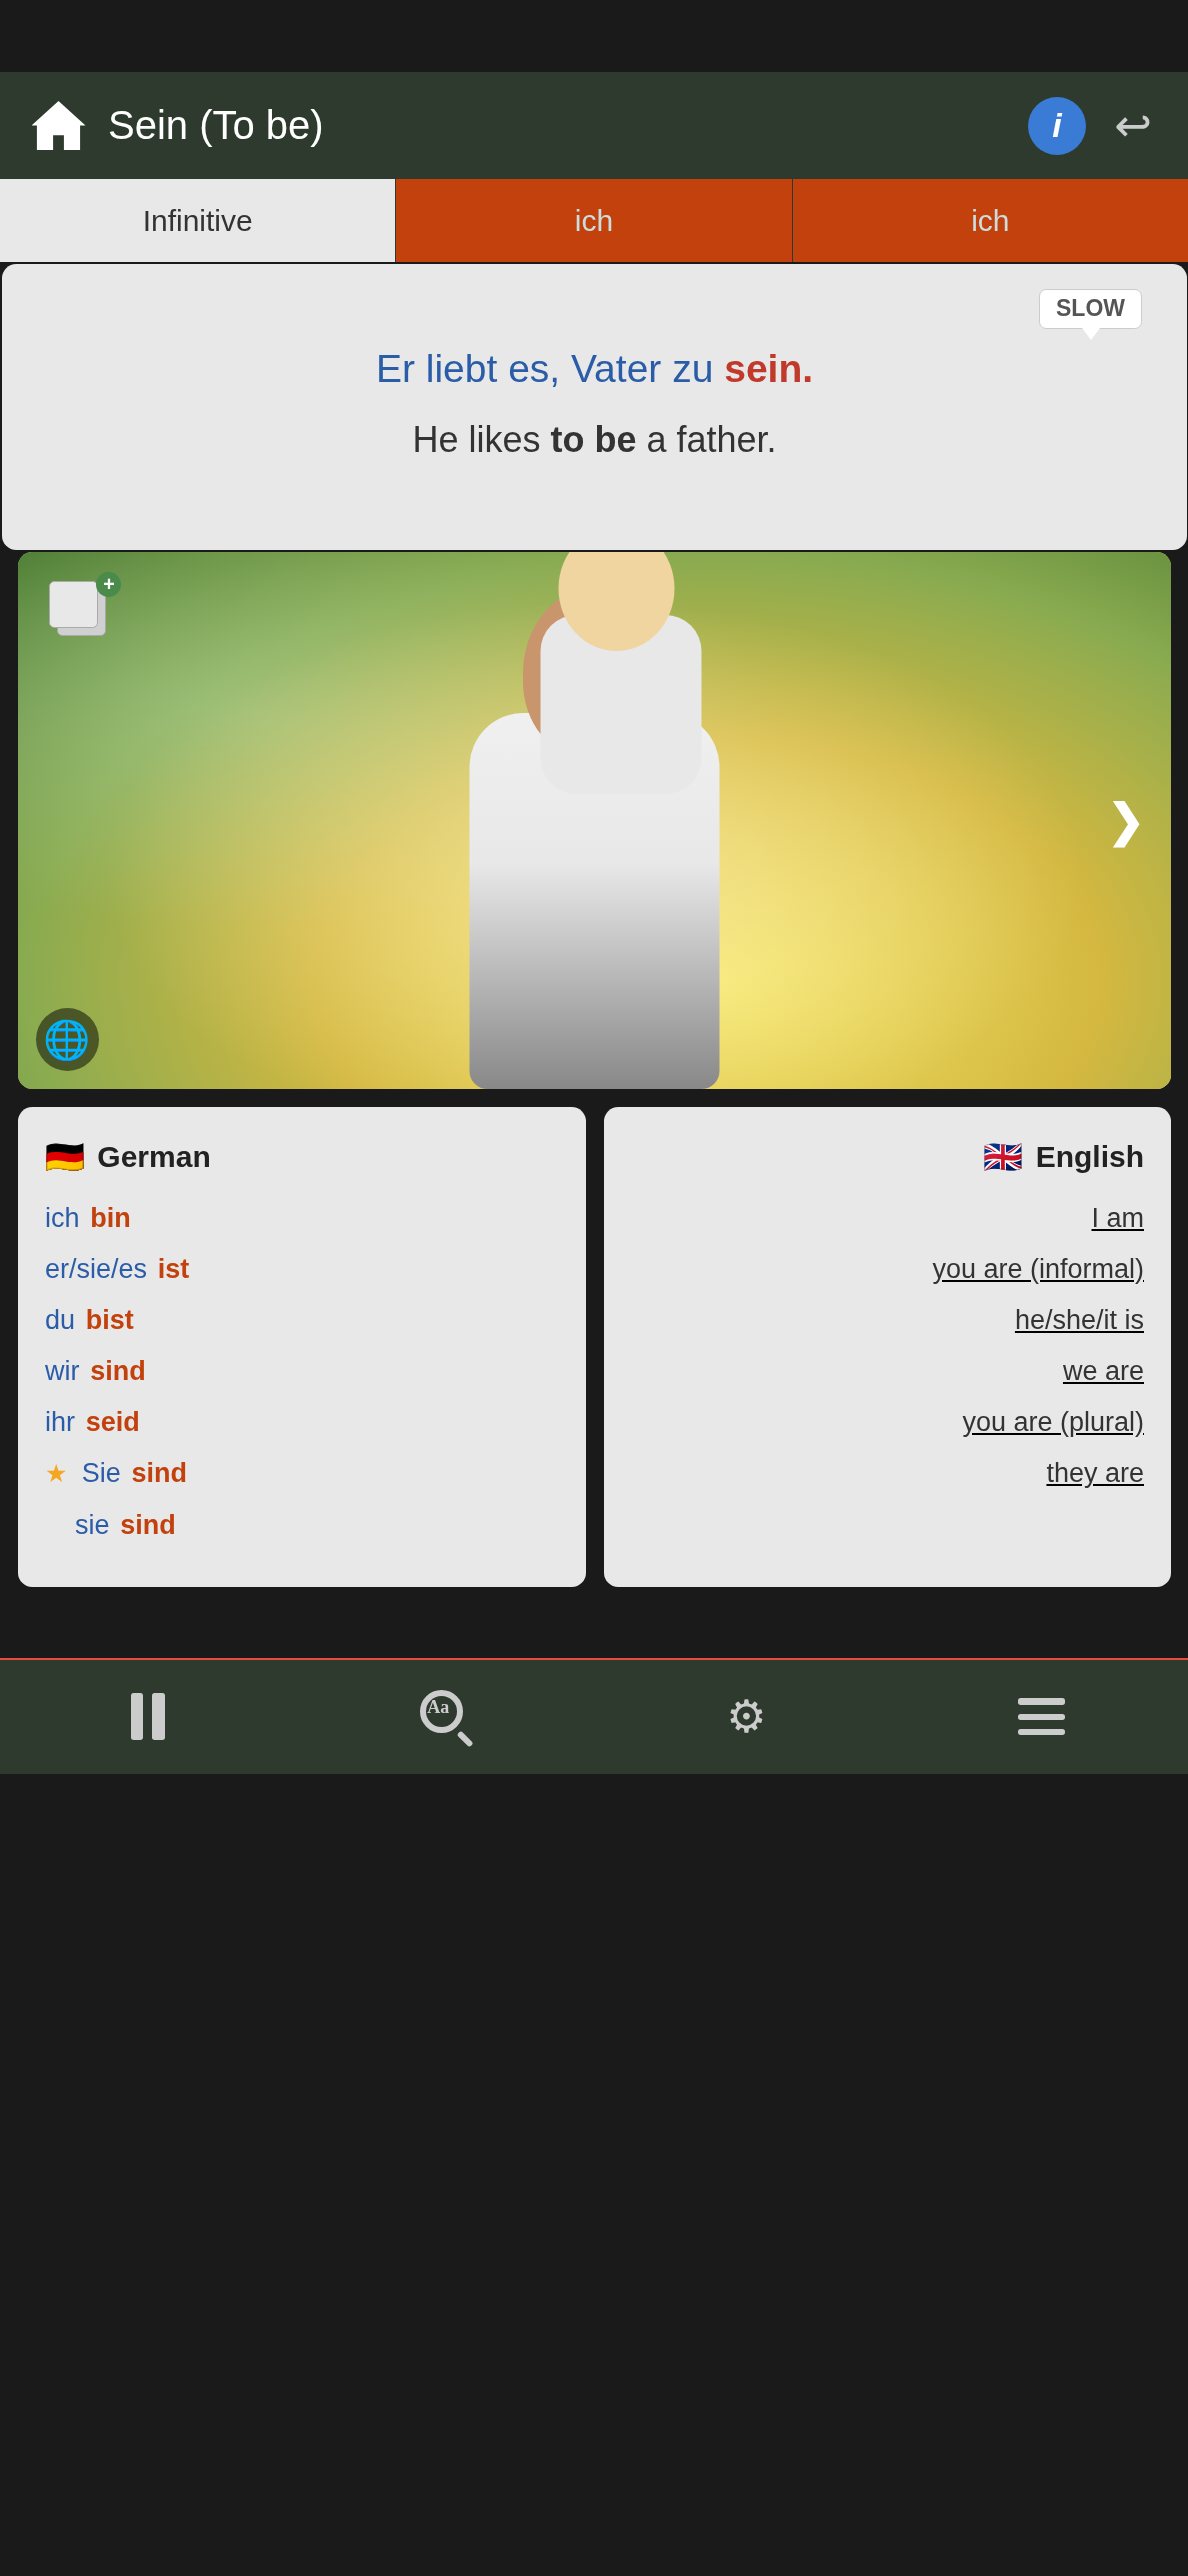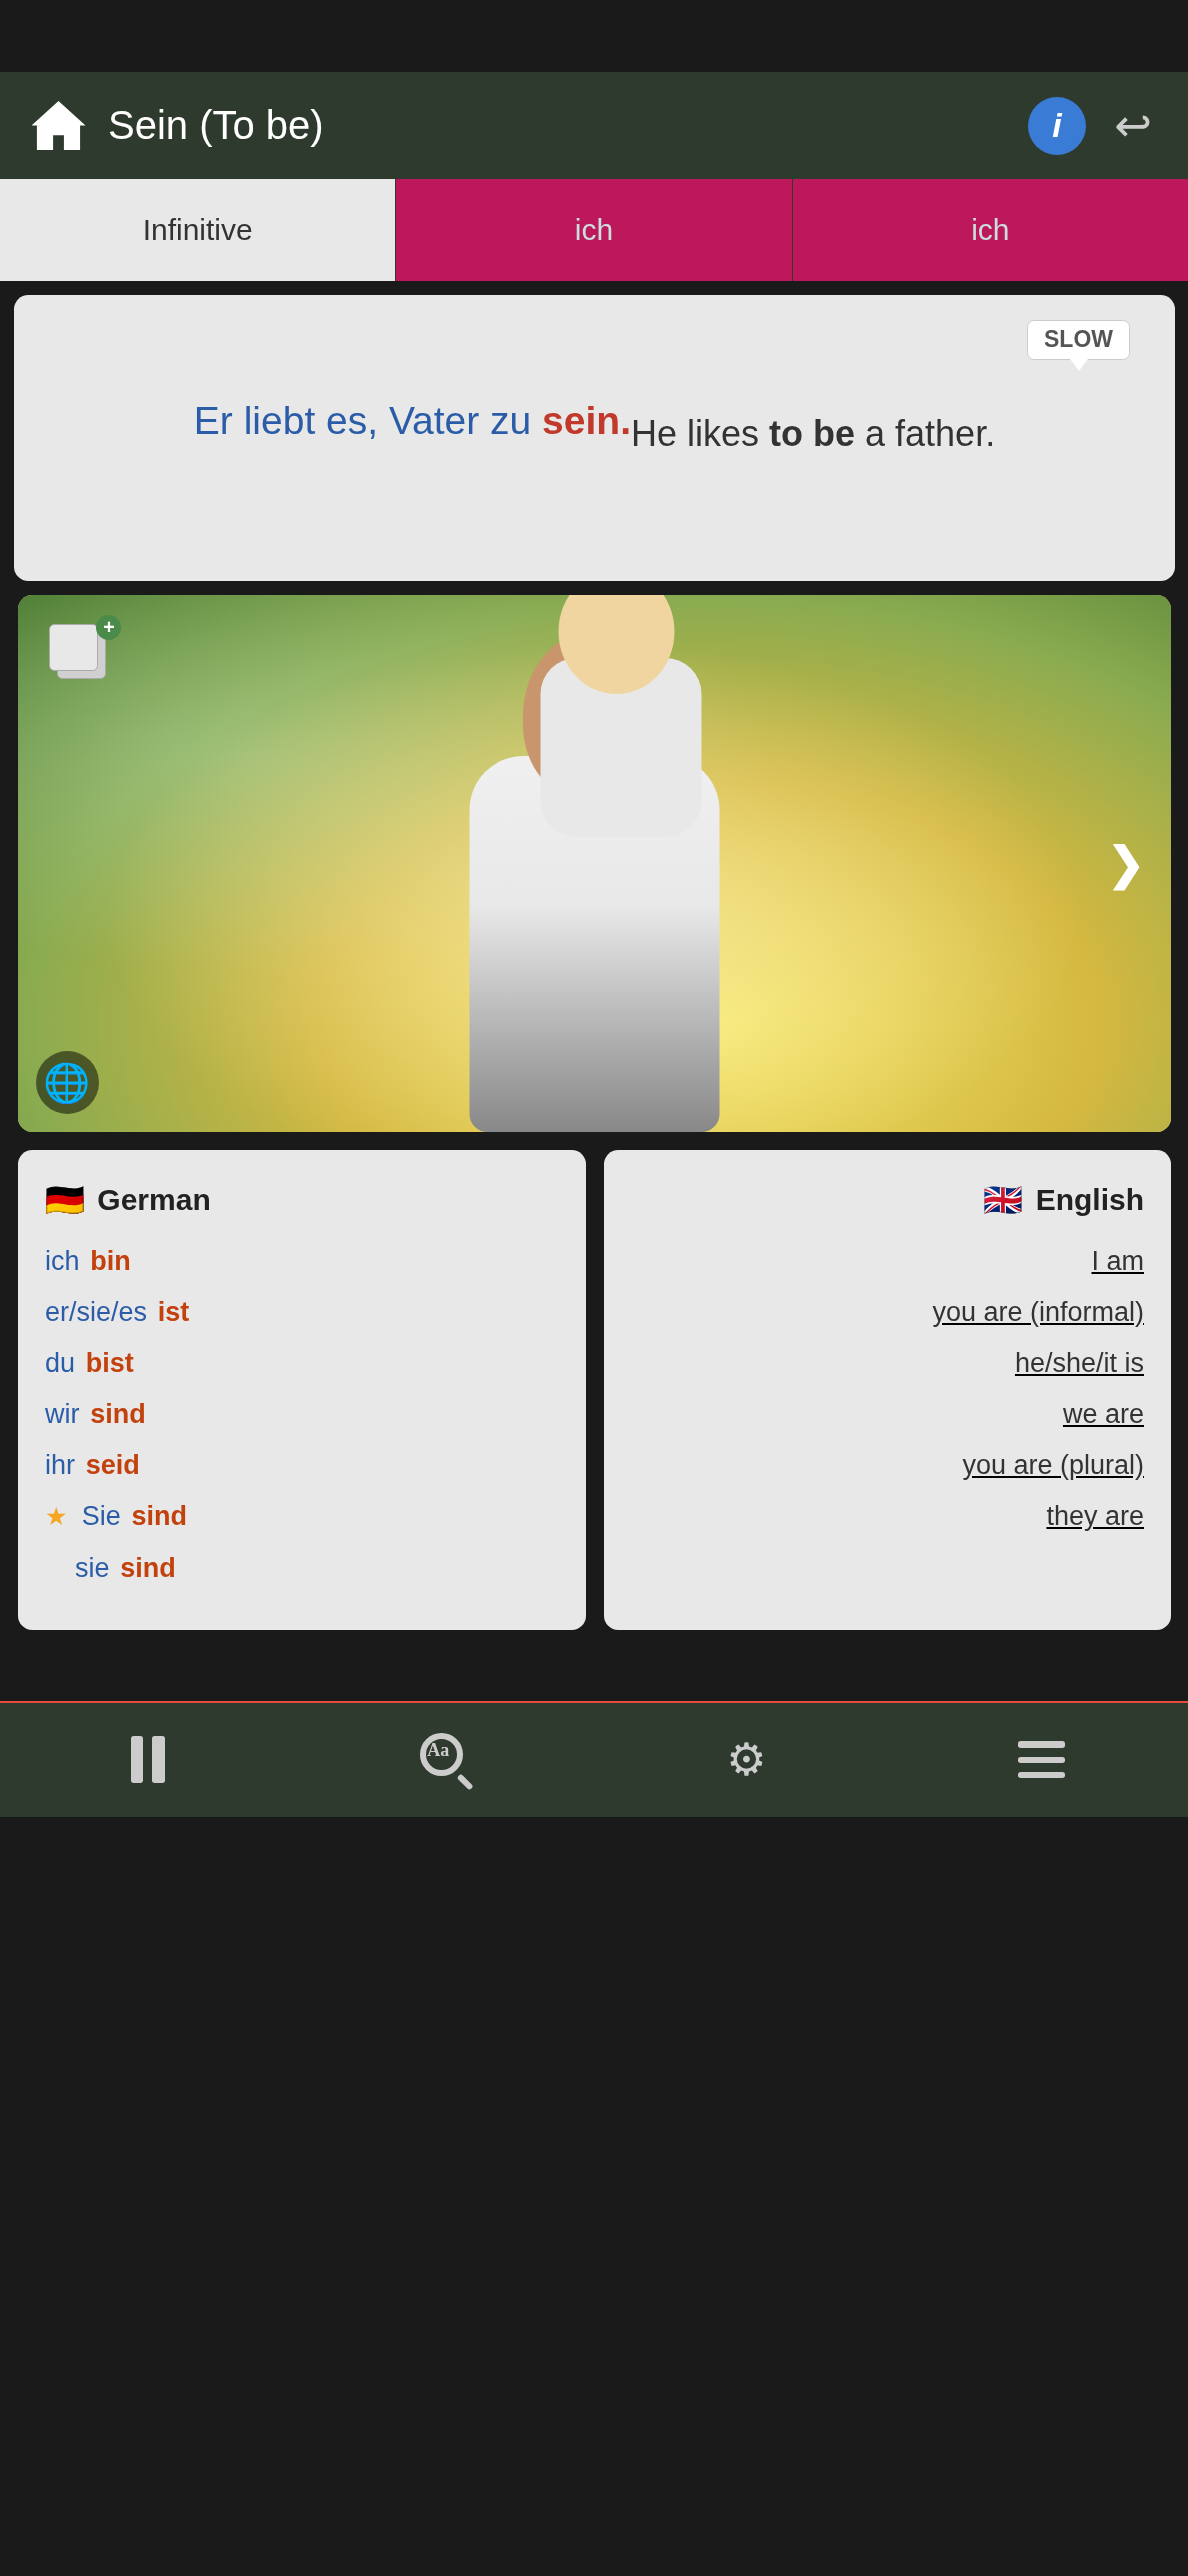--- a/index.html
+++ b/index.html
@@ -70,49 +70,49 @@
       display: flex;
       align-items: center;
       justify-content: center;
       color: #ccc;
       font-size: 45px;
     }
 
     
     .tabs {
       display: flex;
-      height: 102px;
-      background: #be185d;
+      height: 83px;
+      background: #c2410c;
     }
     .tab {
       flex: 1;
       display: flex;
       align-items: center;
       justify-content: center;
       font-size: 30px;
       color: #cdd;
       border-right: 1.8px solid #2d3a2d;
       cursor: pointer;
     }
     .tab.active {
       background: #e8e8e8;
       color: #333;
       font-weight: 500;
     }
 
     
     .sentence-card {
       background: #e8e8e8;
-      margin: 14px;
+      margin: 2px;
       border-radius: 14.3px;
       padding: 45px 36px 54px;
       position: relative;
       min-height: 286px;
       display: flex;
-      flex-direction: row;
+      flex-direction: column;
       align-items: center;
       justify-content: center;
     }
     .slow-bubble {
       position: absolute;
       top: 25px;
       right: 45px;
       background: #fff;
       border: 1.8px solid #ccc;
       border-radius: 7.2px;

